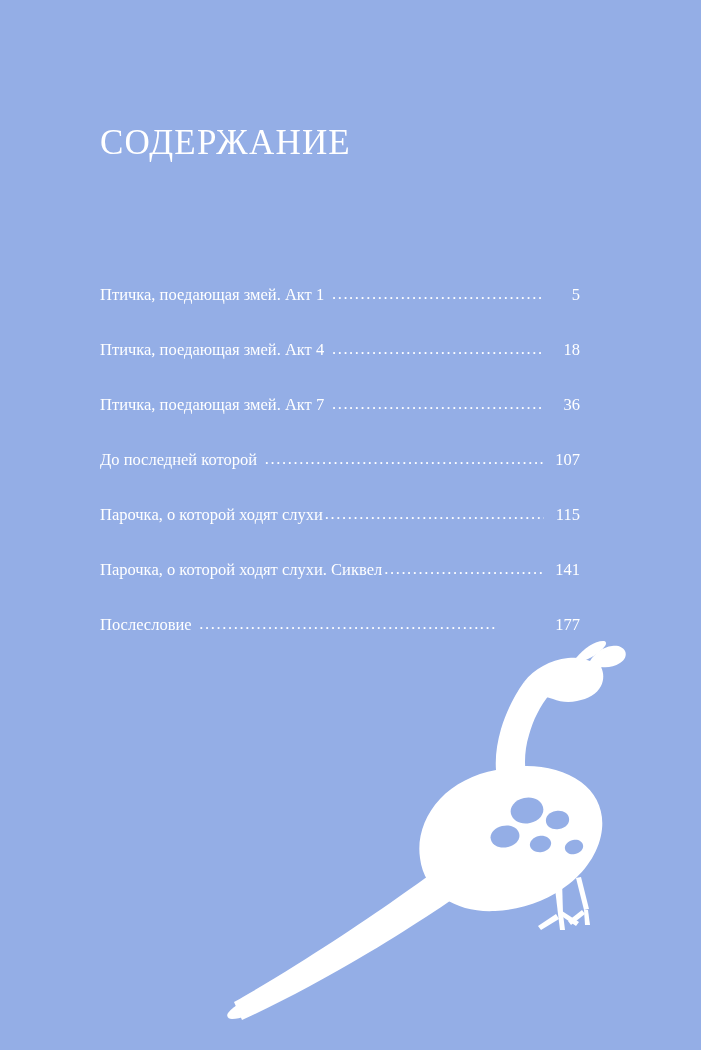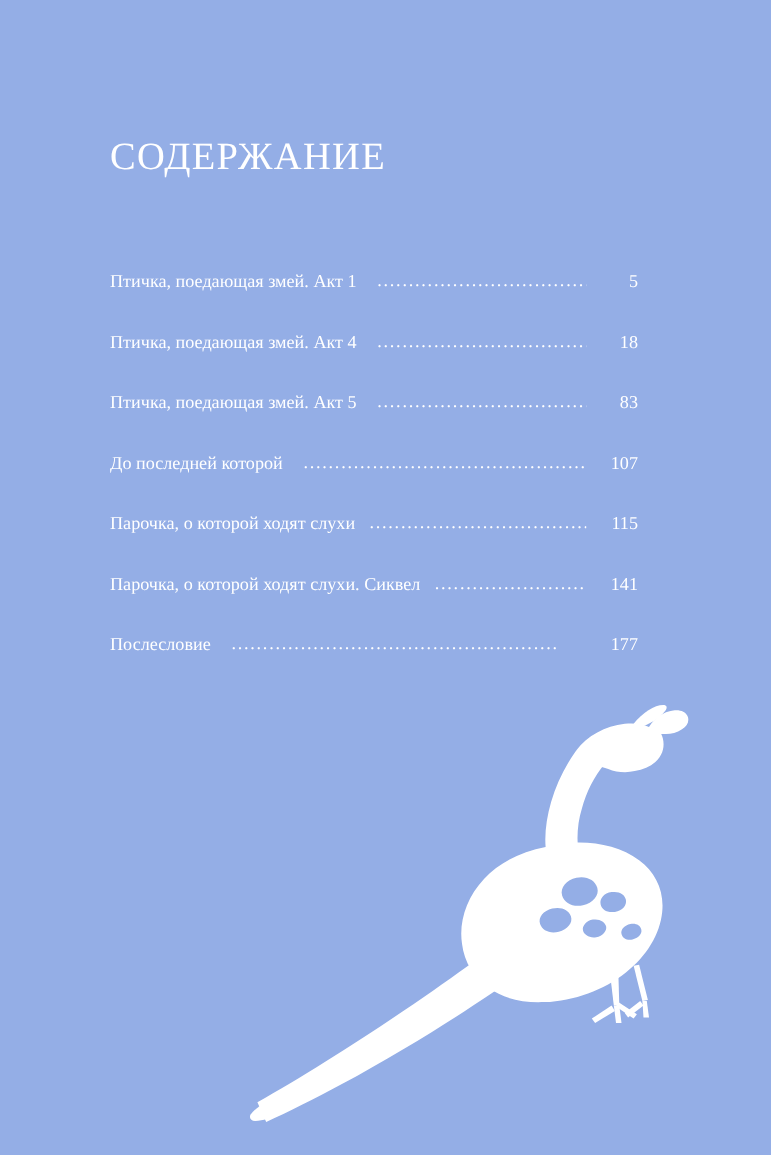--- a/index.html
+++ b/index.html
@@ -40,26 +40,25 @@
     white-space: nowrap;
   }
   .toc-list {
     position: absolute;
     left: 100px;
     top: 248px;
     width: 480px;
   }
   .toc-row {
     display: flex;
-    align-items: flex-start;
+    align-items: flex-end;
     color: #ffffff;
     font-size: 16.5px;
     line-height: 1.0;
     height: 55px;
-    gap: 11px;
   }
   .toc-row .label {
     white-space: nowrap;
     flex: 0 0 auto;
   }
   .toc-row .dots {
     flex: 1 1 auto;
     overflow: hidden;
     white-space: nowrap;
     margin: 0 2px;
@@ -127,23 +126,23 @@
       <span class="page-num">5</span>
     </div>
 
     <div class="toc-row">
       <span class="label">Птичка, поедающая змей. Акт 4</span>
       <span class="dots">&nbsp;....................................................</span>
       <span class="page-num">18</span>
     </div>
 
     <div class="toc-row">
-      <span class="label">Птичка, поедающая змей. Акт 5</span>
+      <span class="label">Птичка, поедающая змей. Акт 7</span>
       <span class="dots">&nbsp;....................................................</span>
-      <span class="page-num">83</span>
+      <span class="page-num">36</span>
     </div>
 
     <div class="toc-row">
       <span class="label">До последней которой</span>
       <span class="dots">&nbsp;....................................................</span>
       <span class="page-num">107</span>
     </div>
 
     <div class="toc-row">
       <span class="label">Парочка, о которой ходят слухи</span>

